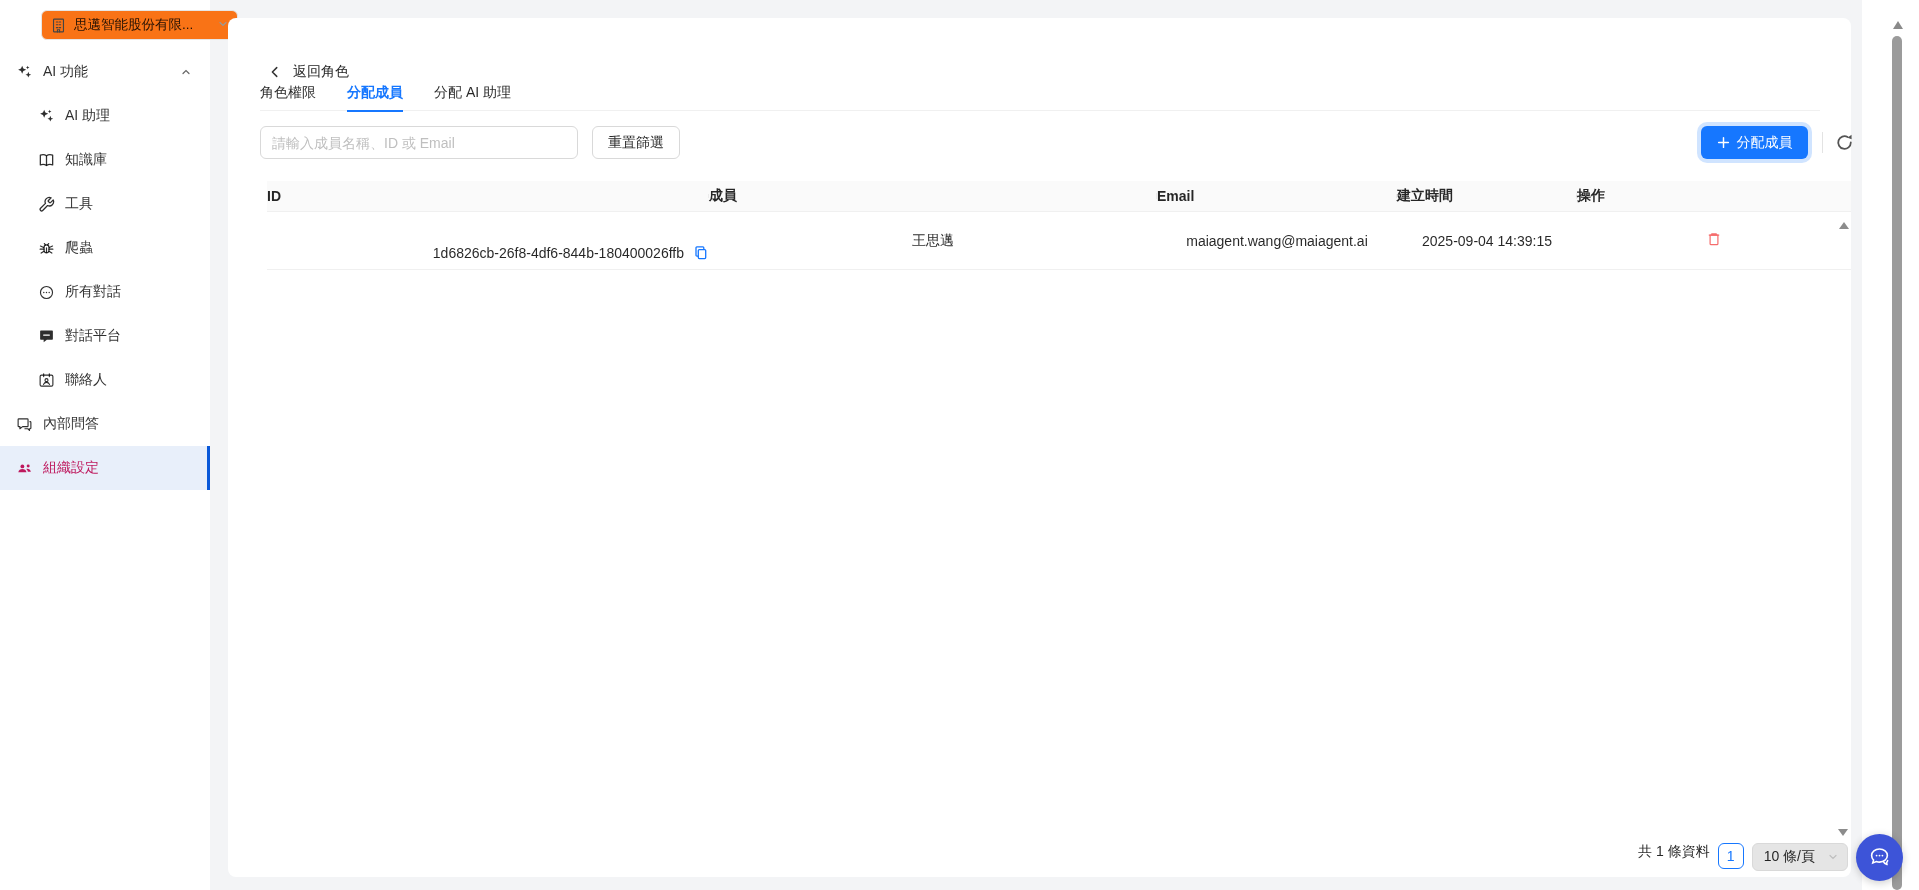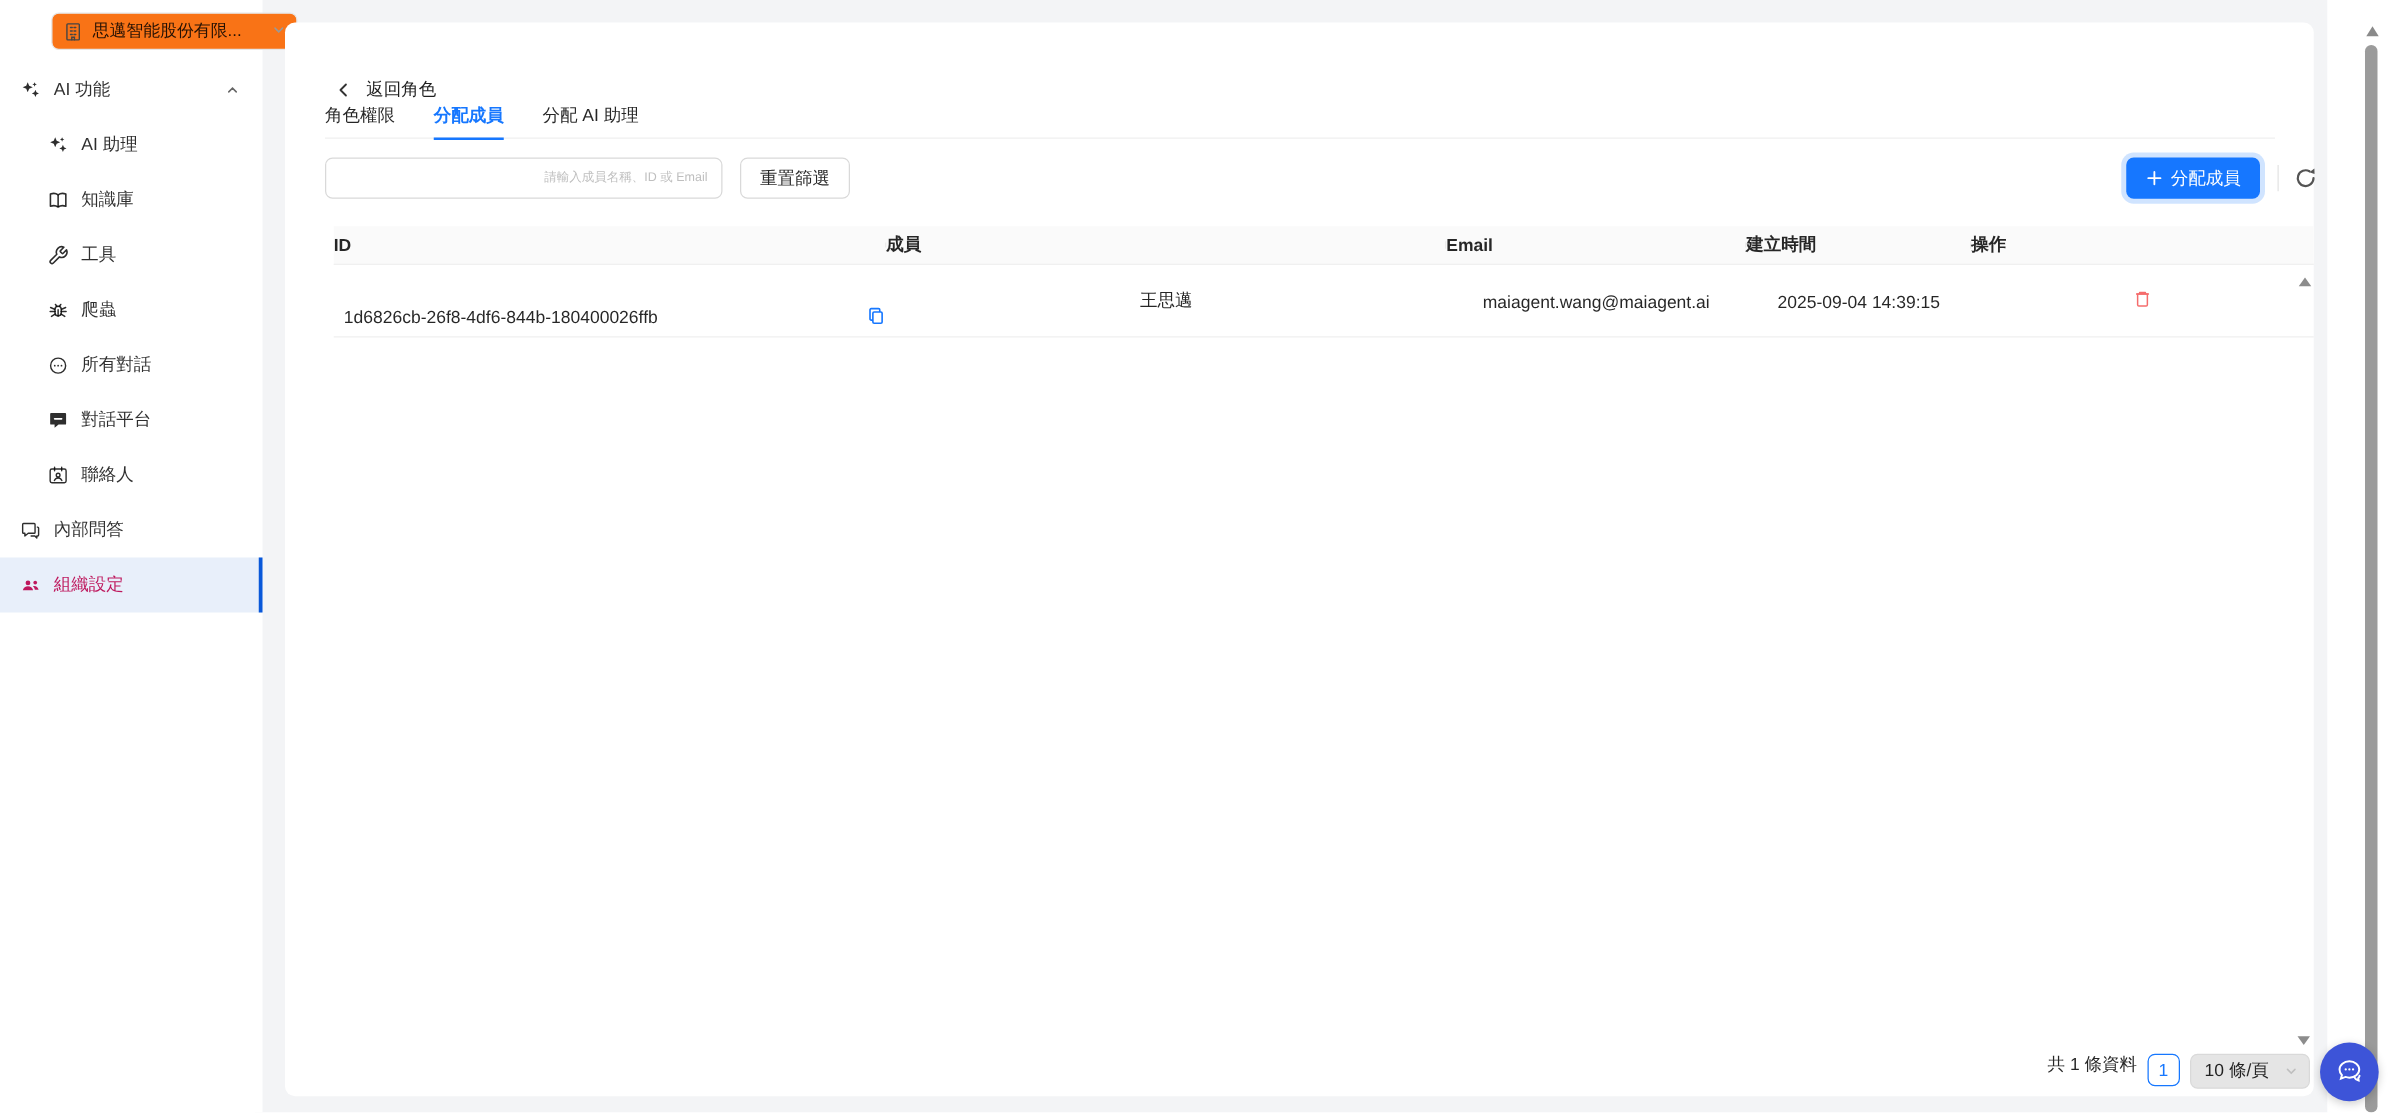--- a/index.html
+++ b/index.html
@@ -38,22 +38,22 @@
   .card { position:absolute; left:228px; top:18px; width:1623px; height:859px; background:#fff; border-radius:8px; }
   .back { position:absolute; left:40px; top:44px; height:20px; display:flex; align-items:center; gap:11px; cursor:pointer; color:rgba(0,0,0,.88); }
   .back svg { display:block; }
   .tabs { position:absolute; left:32px; top:55px; width:1560px; height:38px; border-bottom:1px solid #f0f0f0; display:flex; gap:31px; }
   .tab { height:38px; line-height:38px; position:relative; cursor:pointer; color:rgba(0,0,0,.85); }
   .tab.active { color:#1677ff; font-weight:700; }
   .tab.active::after { content:""; position:absolute; left:0; right:0; bottom:-1px; height:2px; background:#1677ff; }
 
   .search-input {
     position:absolute; left:32px; top:108px; width:318px; height:33px;
-    border:1px solid #d9d9d9; border-radius:6px; padding:0 11px; font-size:10px;
-    font-family:"Liberation Sans", sans-serif; color:rgba(0,0,0,.85); outline:none;text-align:right;
+    border:1px solid #d9d9d9; border-radius:6px; padding:0 11px; font-size:14px;
+    font-family:"Liberation Sans", sans-serif; color:rgba(0,0,0,.85); outline:none;
   }
   .search-input::placeholder { color:#bfbfbf; }
   .reset-btn {
     position:absolute; left:364px; top:108px; height:33px; padding:0 15px;
     border:1px solid #d9d9d9; border-radius:6px; background:#fff; font-size:14px;
     font-family:Liberation Sans, sans-serif; color:rgba(0,0,0,.85); cursor:pointer;
   }
   .assign-btn {
     position:absolute; left:1473px; top:108px; width:107px; height:33px;
     background:#1677ff; border:none; border-radius:6px; color:#fff; font-size:14px;
@@ -64,21 +64,21 @@
   .refresh-btn { position:absolute; left:1603px; top:111px; width:26px; height:26px; background:none; border:none; cursor:pointer; color:#545454; display:flex; align-items:center; justify-content:center; }
 
   
   .table { position:absolute; left:39px; top:163px; width:1584px; }
   .thead { display:flex; height:31px; background:#fafafa; align-items:center; border-bottom:1px solid #f0f0f0; font-weight:700; }
   .th { position:relative; }
   .th:not(:last-child)::after { content:""; position:absolute; right:0; top:6px; bottom:6px; width:1px; background:#ebebeb; }
   .c-id{width:442px}.c-member{width:448px}.c-email{width:240px}.c-time{width:180px}.c-ops{width:274px}
   .trow { display:flex; height:58px; align-items:center; border-bottom:1px solid #f0f0f0; }
   .td { text-align:center; }
-  .td.c-id { display:flex; align-items:center; justify-content:space-between; gap:9px; padding-left:8px; text-align:left;margin-top:24px; }
+  .td.c-id { display:flex; align-items:center; justify-content:flex-end; gap:9px; padding-left:8px; text-align:left;margin-top:24px; }
   .copy-btn, .trash-btn { background:none; border:none; cursor:pointer; display:inline-flex; padding:0; }
   .copy-btn { color:#1677ff; }
   .trash-btn { color:#f56c6c; }
 
   .mini-arrow { position:absolute; width:0; height:0; border-left:5px solid transparent; border-right:5px solid transparent; }
   .mini-up   { left:1611px; top:204px; border-bottom:7px solid #8c8c8c; }
   .mini-down { left:1610px; top:811px; border-top:7px solid #8c8c8c; }
 
   
   .tfooter { position:absolute; right:3px; top:825px; height:30px; display:flex; align-items:flex-start; gap:8px; }

